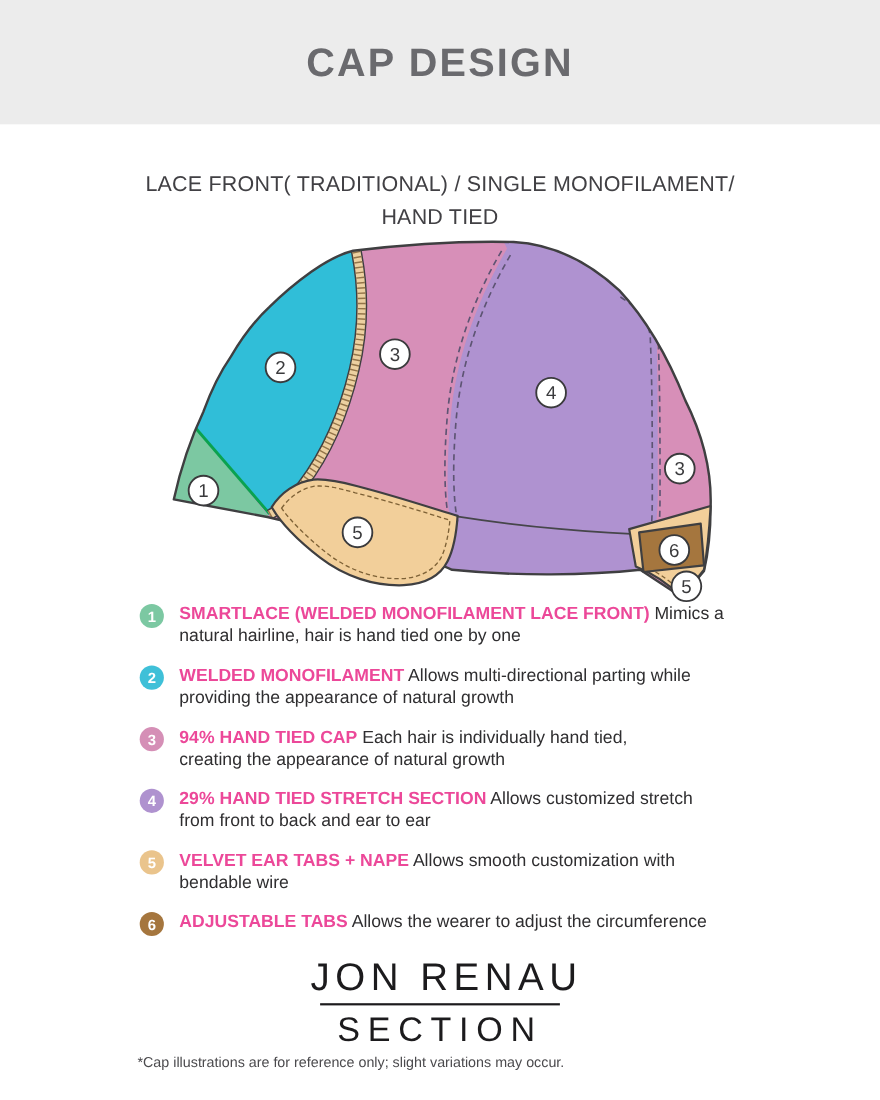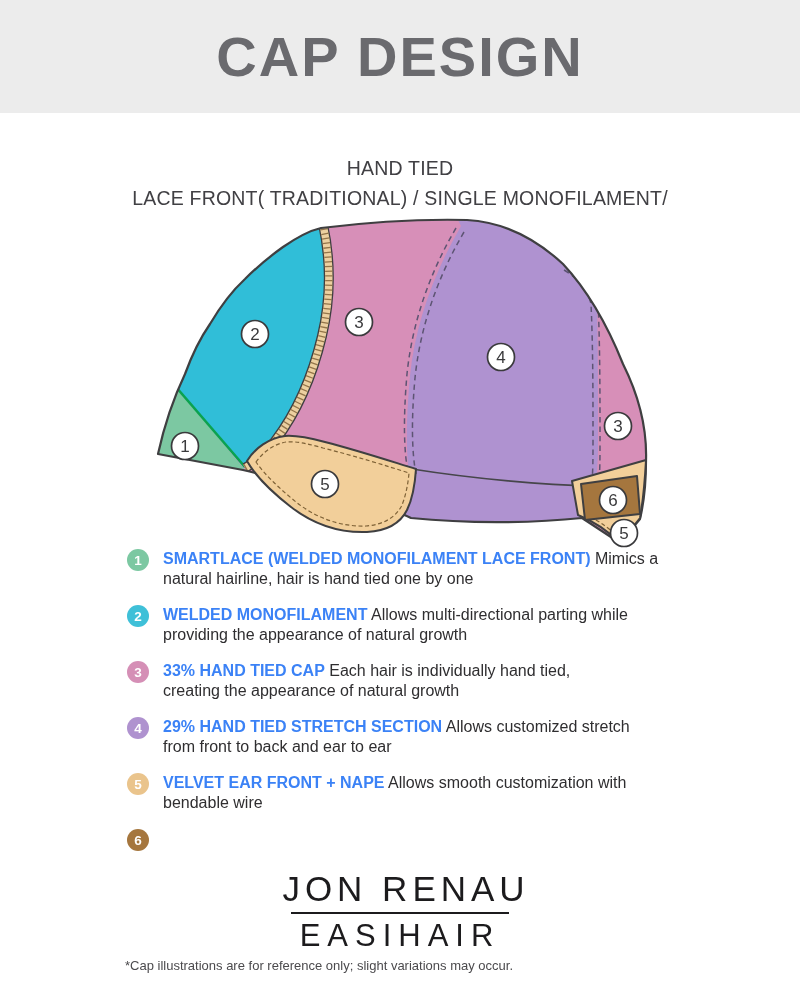--- a/index.html
+++ b/index.html
@@ -1,20 +1,20 @@
 <!DOCTYPE html>
 <html><head>
 <meta charset="utf-8">
 <style>
   html,body{margin:0;padding:0;background:#fff;}
   .page{position:relative;width:800px;height:1000px;background:#fff;overflow:hidden;
         font-family:"Liberation Sans",sans-serif;}
   .band{position:absolute;top:0;left:0;width:800px;height:113px;background:#ececec;
         display:flex;align-items:center;justify-content:center;}
-  .band h1{margin:14px;font-size:56px;font-weight:bold;letter-spacing:2px;color:#6a6a6e;}
+  .band h1{margin:14px;font-size:36px;font-weight:bold;letter-spacing:2px;color:#6a6a6e;}
   .subtitle{position:absolute;top:153px;left:0;width:800px;text-align:center;
         font-size:19.5px;line-height:30px;color:#414044;letter-spacing:0.2px;}
   .cap-svg{position:absolute;left:135px;top:216px;width:530px;height:340px;}
 
   
   .cap-outline{fill:none;stroke:#3f3f41;stroke-width:2.2;stroke-linejoin:round;}
   .piece{stroke:#3f3f41;stroke-width:2;stroke-linejoin:round;}
   .seam-dash{fill:none;stroke:#5d5473;stroke-width:1.5;stroke-dasharray:5.5 4;}
   .stitch{fill:none;stroke:#7d6136;stroke-width:1.2;stroke-dasharray:4 2.6;}
   .strip-base{fill:none;stroke:#3f3f41;stroke-width:10;}
@@ -23,41 +23,41 @@
   .hem-line{fill:none;stroke:#46464a;stroke-width:1.6;}
   .lbl-circle{fill:#ffffff;stroke:#3a3a3c;stroke-width:1.7;}
   text.lbl{font-family:"Liberation Sans",sans-serif;font-size:17px;fill:#3a3a3c;}
 
   .legend{position:absolute;left:127px;top:549px;width:565px;}
   .legend-item{display:flex;align-items:flex-start;margin-bottom:17px;}
   .badge{flex:0 0 auto;width:22px;height:22px;border-radius:50%;color:#fff;
         font-size:13.5px;font-weight:bold;display:flex;align-items:center;
         justify-content:center;}
   .legend-text{margin-left:14px;font-size:16px;line-height:19.5px;color:#2f2e30;width:545px;}
-  .legend-text b{color:#3b82f6;}
+  .legend-text b{color:#ec4899;}
 
   .logo{position:absolute;top:869px;left:0;width:800px;text-align:center;color:#1c1b1d;}
   .logo-top{font-size:35px;letter-spacing:5px;padding-left:12px;}
   .logo-divider{width:218px;height:2px;background:#1c1b1d;margin:3px auto 4px auto;}
   .logo-bottom{font-size:31px;letter-spacing:7px;}
   .footnote{position:absolute;top:958px;left:0;width:638px;text-align:center;
         font-size:13px;color:#4b4a4d;}
 </style>
 </head>
 <body>
 
 <div class="page">
 
   <header class="band">
     <h1>CAP DESIGN</h1>
   </header>
 
   <div class="subtitle">
+    <div>LACE FRONT( TRADITIONAL) / SINGLE MONOFILAMENT/</div>
     <div>HAND TIED</div>
-    <div>LACE FRONT( TRADITIONAL) / SINGLE MONOFILAMENT/</div>
   </div>
 
   <svg class="cap-svg" viewBox="0 0 530 340">
     <defs>
       <clipPath id="capClip">
         <path d="M23 238 C30 206 40 179 50 158 C58 136 66 121 75 108 C85 91 97 75 110 63 C122 51 134 41 148 31 C161 22 173 15 186 12 C235 6 290 3 332 4 C368 6 400 22 428 48 C456 78 474 113 488 148 C505 182 512 216 511 245 C511 264 509 286 505 303 L485 327 L447 302 C400 307 335 308 276 302 C270 299 262 296 250 292 C215 282 160 266 108 254 Z"></path>
       </clipPath>
     </defs>
 
     <g clip-path="url(#capClip)">
@@ -111,35 +111,36 @@
       <div class="legend-item">
         <span class="badge" style="background: rgb(124, 200, 162);">1</span>
         <div class="legend-text"><b>SMARTLACE (WELDED MONOFILAMENT LACE FRONT)</b> Mimics a<br>natural hairline, hair is hand tied one by one</div>
       </div>
       <div class="legend-item">
         <span class="badge" style="background: rgb(63, 192, 216);">2</span>
         <div class="legend-text"><b>WELDED MONOFILAMENT</b> Allows multi-directional parting while<br>providing the appearance of natural growth</div>
       </div>
       <div class="legend-item">
         <span class="badge" style="background: rgb(213, 143, 182);">3</span>
-        <div class="legend-text"><b>33% HAND TIED CAP</b> Each hair is individually hand tied,<br>creating the appearance of natural growth</div>
+        <div class="legend-text"><b>94% HAND TIED CAP</b> Each hair is individually hand tied,<br>creating the appearance of natural growth</div>
       </div>
       <div class="legend-item">
         <span class="badge" style="background: rgb(175, 146, 207);">4</span>
         <div class="legend-text"><b>29% HAND TIED STRETCH SECTION</b> Allows customized stretch<br>from front to back and ear to ear</div>
       </div>
       <div class="legend-item">
         <span class="badge" style="background: rgb(234, 196, 140);">5</span>
-        <div class="legend-text"><b>VELVET EAR FRONT + NAPE</b> Allows smooth customization with<br>bendable wire</div>
+        <div class="legend-text"><b>VELVET EAR TABS + NAPE</b> Allows smooth customization with<br>bendable wire</div>
       </div>
       <div class="legend-item">
         <span class="badge" style="background: rgb(165, 118, 62);">6</span>
+        <div class="legend-text"><b>ADJUSTABLE TABS</b> Allows the wearer to adjust the circumference</div>
       </div>
     </div>
 
   <div class="logo">
     <div class="logo-top">JON RENAU</div>
     <div class="logo-divider"></div>
-    <div class="logo-bottom">EASIHAIR</div>
+    <div class="logo-bottom">SECTION</div>
   </div>
 
   <div class="footnote">*Cap illustrations are for reference only; slight variations may occur.</div>
 </div>
 
 </body></html>

